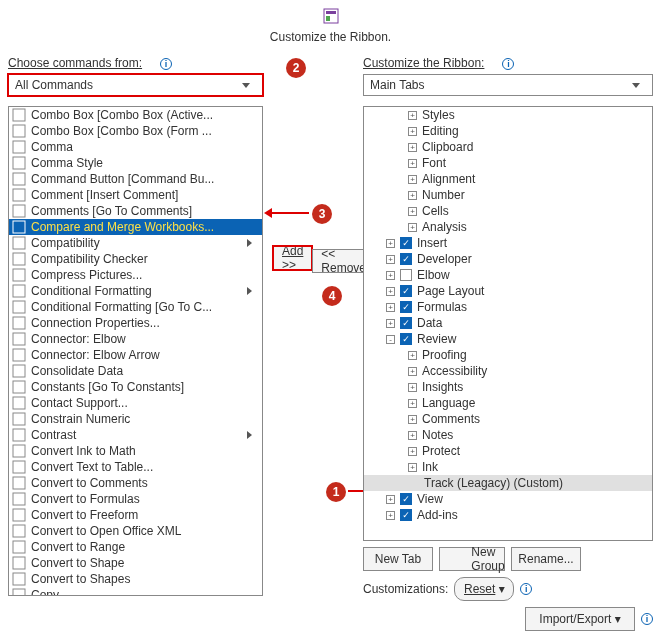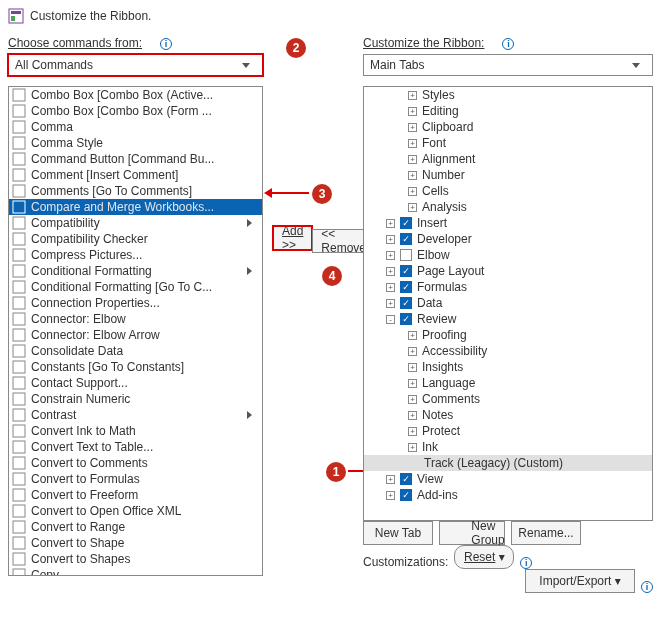--- a/index.html
+++ b/index.html
@@ -1,45 +1,45 @@
 <!DOCTYPE html>
 <html><head>
 <meta charset="utf-8">
 <style>
 * { box-sizing: border-box; font-family: "Segoe UI", Tahoma, sans-serif; font-size: 12px; }
 body { margin: 0; padding: 8px; background: #fff; color: #333; width: 661px; }
-.header { display: flex; align-items: center; gap: 6px; margin-bottom: 12px; }
+.header { display: flex; align-items: center; gap: 6px; margin-bottom: 12px; flex-direction: column; }
 .header-icon { width: 16px; height: 16px; }
 .label-row { display: flex; align-items: flex-end; gap: 18px; margin-bottom: 4px; }
 .underlined { text-decoration: underline; text-decoration-style: solid; }
 .info-icon { width: 12px; height: 12px; border: 1px solid #0B63B4; border-radius: 50%; color: #0B63B4; font-size: 9px; font-weight: bold; display: inline-flex; align-items: center; justify-content: center; line-height: 1; }
 .cols { display: flex; gap: 10px; align-items: flex-start; }
 .col-left { width: 255px; }
 .col-mid { width: 80px; display: flex; flex-direction: row; align-items: center; padding-top: 190px; position: relative; }
 .col-right { flex: 1; }
 .dropdown { width: 100%; height: 22px; border: 1px solid #888; background: #fff; display: flex; align-items: center; justify-content: space-between; padding: 0 12px 0 6px; margin-bottom: 10px; }
 .dropdown.hl { outline: 2px solid #d00; outline-offset: -1px; }
 .dd-arrow { border-left: 4px solid transparent; border-right: 4px solid transparent; border-top: 5px solid #555; }
 .listbox { width: 100%; height: 490px; border: 1px solid #888; overflow-y: scroll; background: #fff; position: relative; }
 .treebox { width: 100%; height: 435px; border: 1px solid #888; overflow-y: auto; background: #fff; }
 .item { display: flex; align-items: center; height: 16px; padding: 0 2px; gap: 4px; white-space: nowrap; overflow: hidden; }
-.item.selected { background: #0B63B4; color: #e5e5e5; }
+.item.selected { background: #0B63B4; color: #fde047; }
 .item.selected-grey { background: #e0e0e0; }
 .item .ico { width: 16px; height: 16px; flex-shrink: 0; display:flex; align-items:center; justify-content:center; }
 .item .txt { flex: 1; overflow: hidden; text-overflow: ellipsis; }
 .item .submenu { border-left: 4px solid transparent; border-right: 4px solid transparent; border-top: 0; border-bottom: 0; width:0; height:0; border-top: 4px solid transparent; border-bottom: 4px solid transparent; border-left: 5px solid #555; margin-right: 4px; }
 .tree-row { display: flex; align-items: center; height: 16px; gap: 2px; }
 .tree-row .indent { width: 20px; flex-shrink: 0; }
 .plusbox { width: 9px; height: 9px; border: 1px solid #888; font-size: 8px; line-height: 7px; text-align: center; color: #555; flex-shrink: 0; margin-right: 3px; }
 .cb { width: 12px; height: 12px; border: 1px solid #888; flex-shrink: 0; margin-right: 3px; display:flex; align-items:center; justify-content:center; }
 .cb.checked { background: #0B63B4; border-color: #0B63B4; }
 .cb.checked::after { content:"✓"; color:#fff; font-size:9px; line-height:1; }
 .btn { border: 1px solid #888; background: #f4f4f4; height: 24px; display: flex; align-items: center; justify-content: center; padding: 0 8px; cursor: default; }
 .btn.hl { outline: 2px solid #d00; outline-offset: -1px; }
-.btn-row { display: flex; gap: 6px; align-items:flex-end; }
+.btn-row { display: flex; gap: 6px; margin-top: 6px; align-items:center; }
 .badge { width: 20px; height: 20px; border-radius: 50%; background: #C42B1C; color: #fff; font-weight: bold; display: flex; align-items: center; justify-content: center; position: absolute; z-index: 5; font-size:12px;}
 .rel { position: relative; }
 .arrow-line { position:absolute; height:2px; background:#d00; }
 .arrow-head { position:absolute; width:0; height:0; border-top:5px solid transparent; border-bottom:5px solid transparent; }
 </style>
 </head>
 <body>
 
 <div class="header">
   <span class="header-icon">

